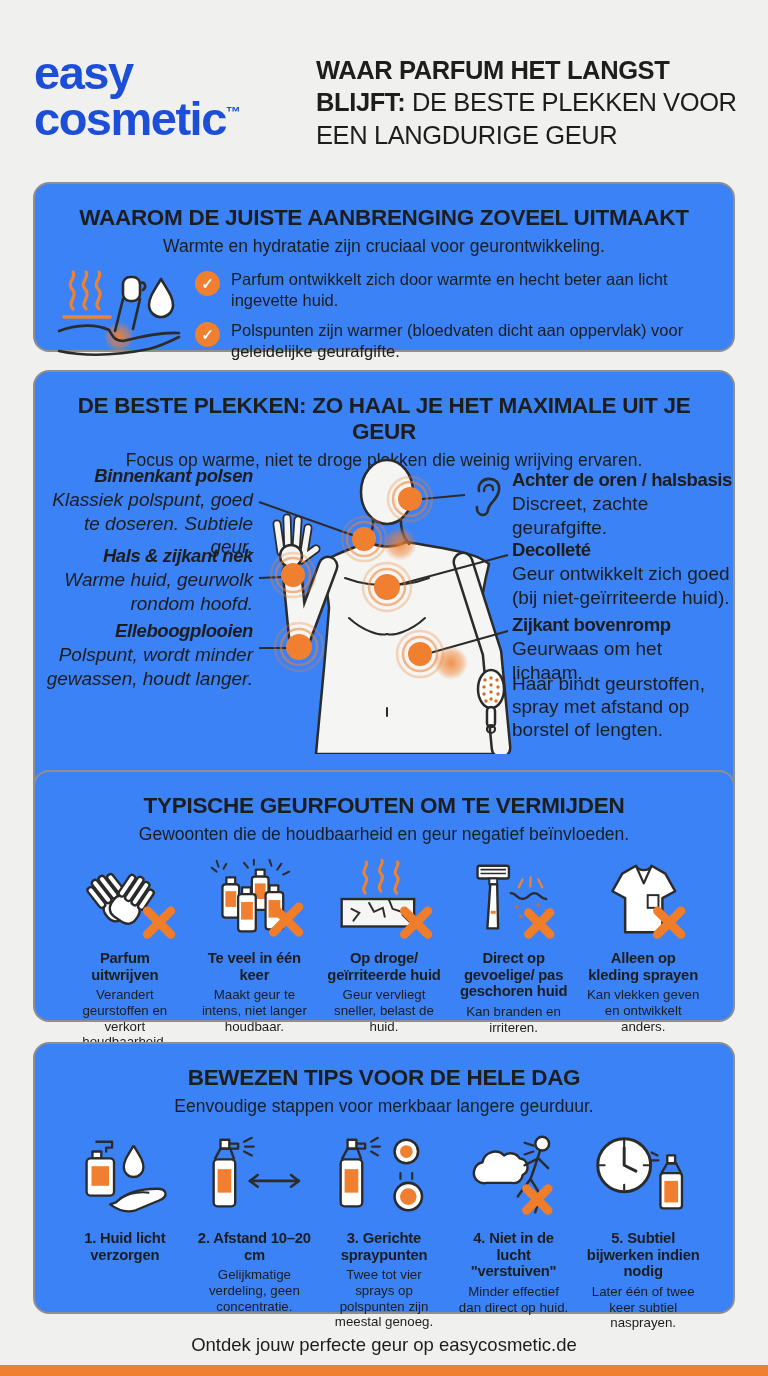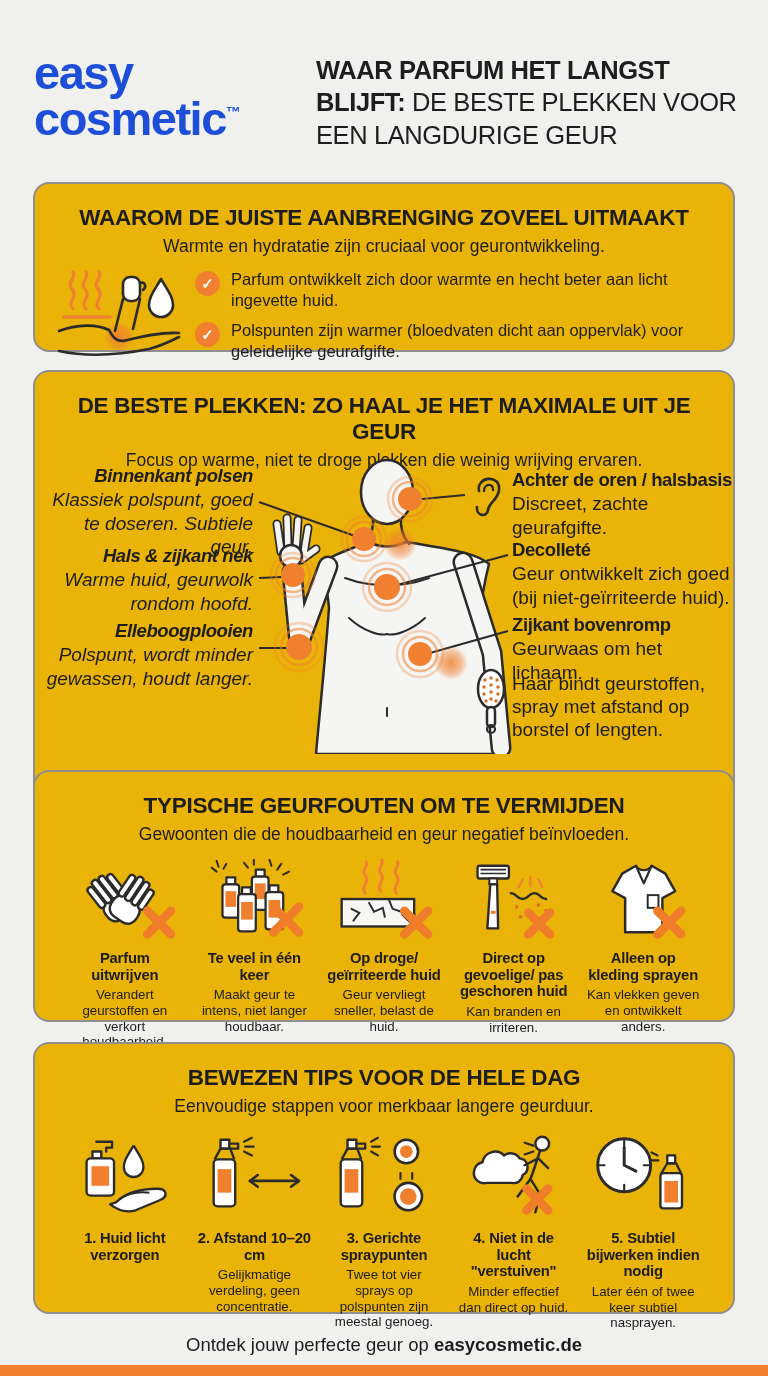--- a/index.html
+++ b/index.html
@@ -17,21 +17,21 @@
   .header{position:absolute;top:50px;left:34px;right:30px;display:flex;}
   .logo{font-weight:bold;color:#1d4ed8;font-size:47px;line-height:0.98;letter-spacing:-1.5px;width:282px;}
   .logo .tm{font-size:15px;font-weight:bold;vertical-align:18px;letter-spacing:0;}
   .h-title{flex:1;font-size:25.5px;line-height:1.27;letter-spacing:-0.4px;padding-top:4px;}
   .h-title .h-bold{font-weight:bold;}
   .h-title .h-reg{font-weight:normal;}
 
   
   .card{
     position:absolute;left:33px;width:702px;
-    background:#eab308;border:2px solid #8f8f8f;border-radius:16px;
+    background:#3b82f6;border:2px solid #8f8f8f;border-radius:16px;
     box-sizing:border-box;
   }
   .card-title{text-align:center;font-size:22.5px;font-weight:bold;letter-spacing:-0.3px;margin:21px 12px 5px;}
   .card-sub{text-align:center;font-size:17.5px;margin:0 12px;}
 
   
   #card-why{top:182px;height:170px;}
   .why-row{display:flex;align-items:flex-start;padding:12px 26px 0 22px;}
   .why-icon{flex:0 0 124px;}
   .bullets{flex:1;margin-left:14px;}
@@ -55,21 +55,21 @@
   #card-tips{top:1042px;height:272px;}
   .cols{display:flex;padding:10px 32px 0;gap:14px;}
   .col{flex:1;text-align:center;min-width:0;}
   .col-icon{height:88px;display:flex;align-items:flex-end;justify-content:center;}
   .tips .col-icon{height:96px;}
   .col-title{font-size:14.8px;font-weight:bold;line-height:1.13;margin-top:7px;letter-spacing:-0.2px;}
   .col-desc{font-size:13.3px;line-height:1.17;margin-top:4px;}
 
   
   .footer{position:absolute;top:1334px;left:0;width:100%;text-align:center;font-size:18.5px;}
-  .footer b{font-weight:bold;margin-top:22px;}
+  .footer b{font-weight:normal;margin-top:22px;}
   .bottom-bar{position:absolute;bottom:0;left:0;width:100%;height:11px;background:#f08030;}
 
   svg{display:block;}
 </style>
 </head>
 <body>
 
 <div class="page">
 
   <div class="header">

